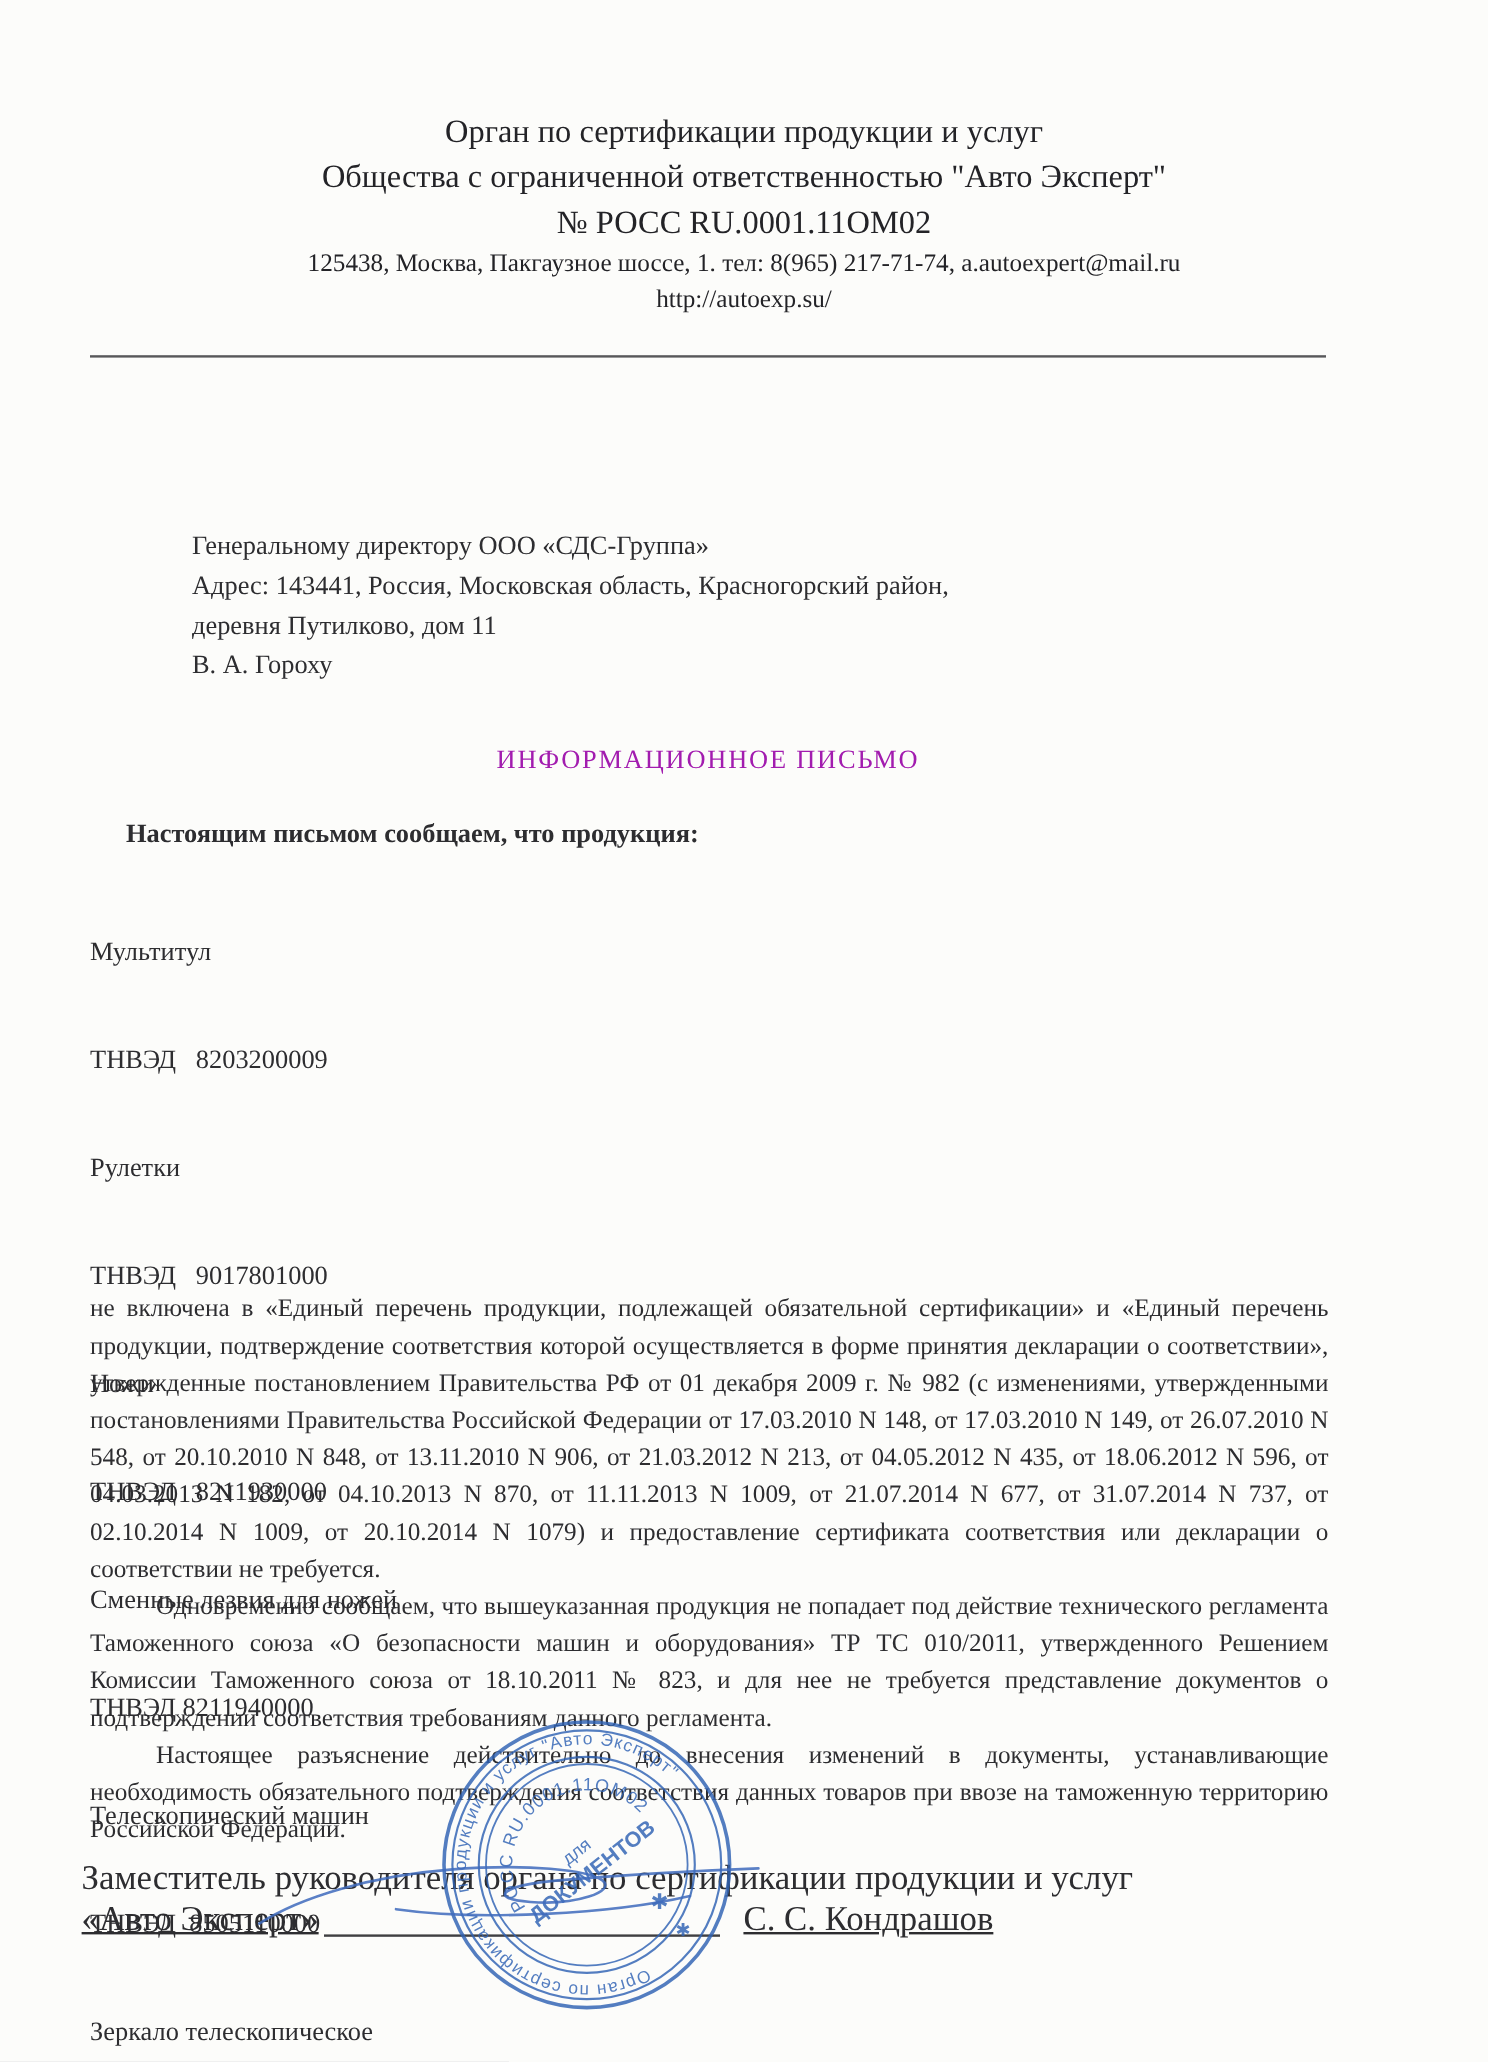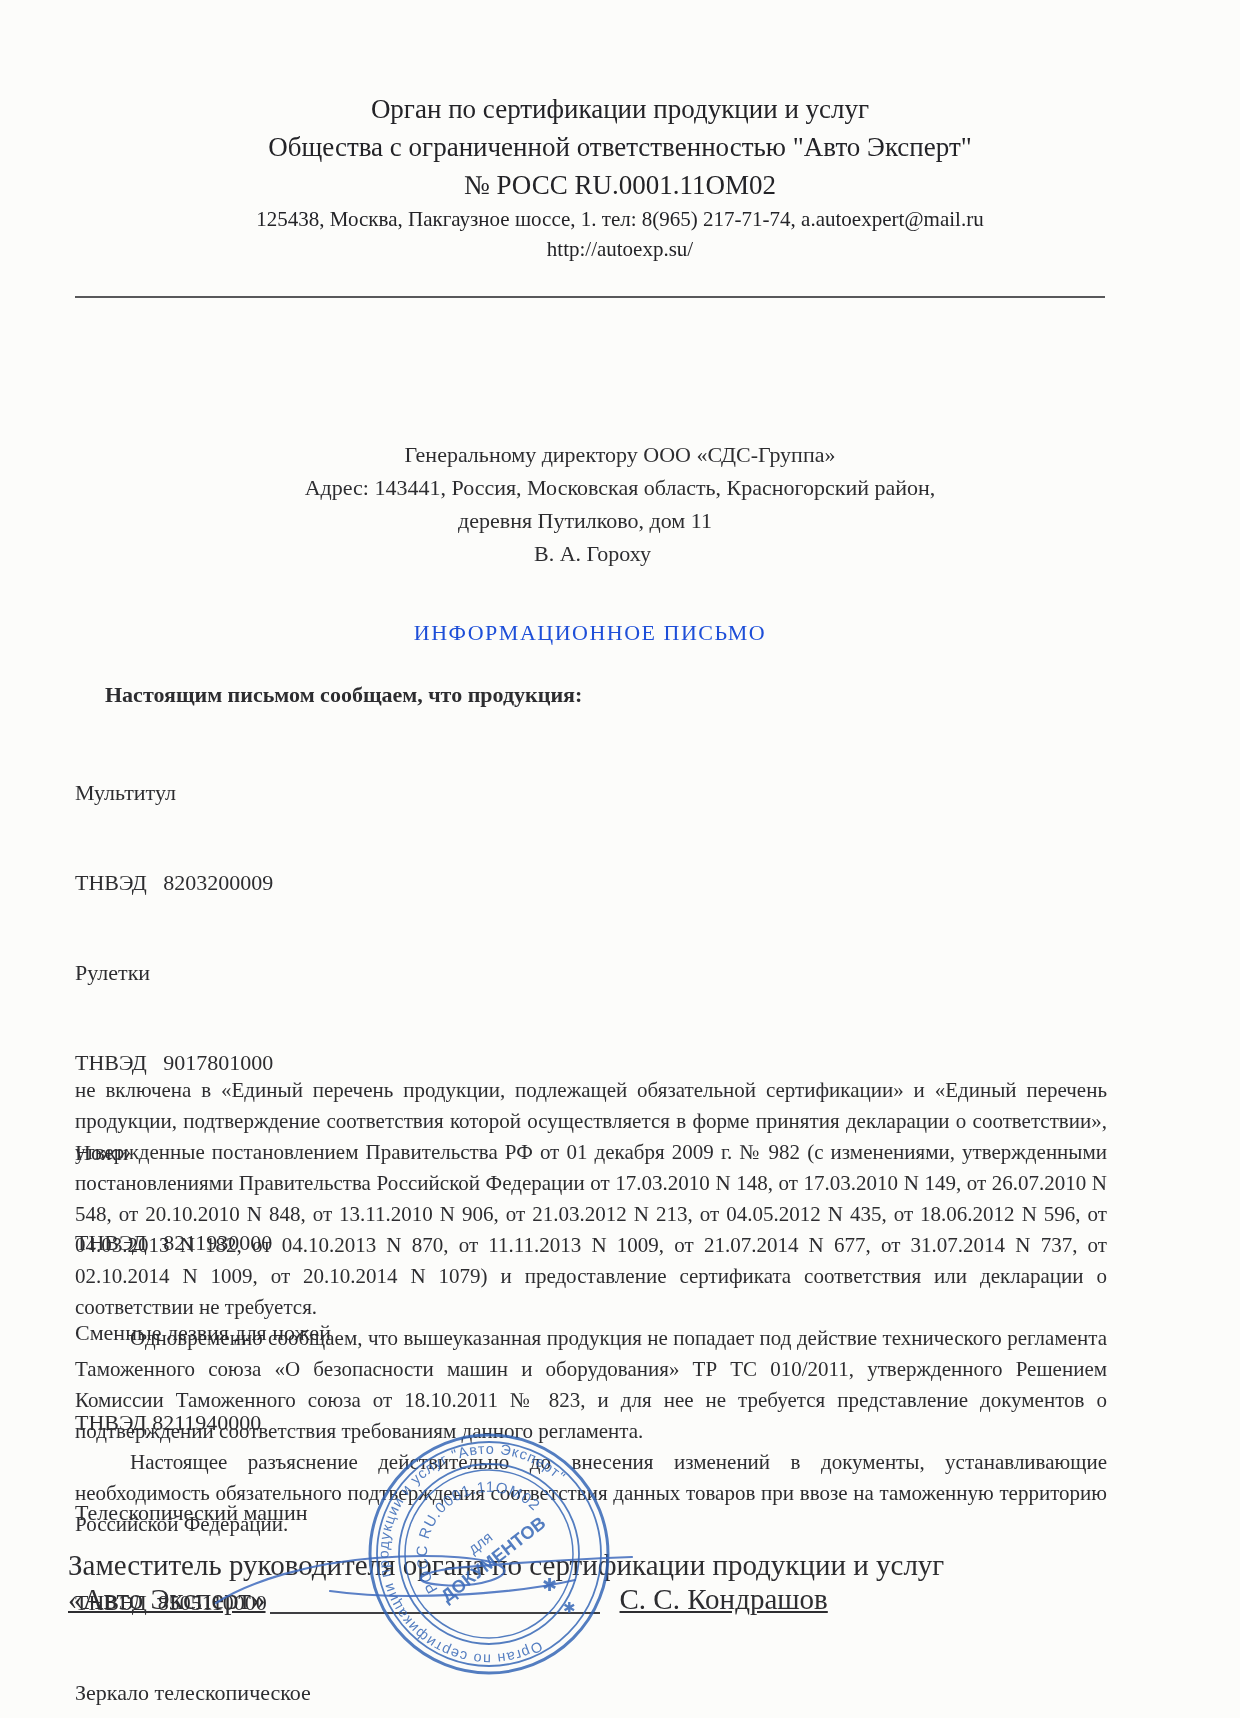--- a/index.html
+++ b/index.html
@@ -11,24 +11,24 @@
     font-family:"Liberation Serif", serif;
     color:#2d2d30;
     overflow:hidden;
   }
   .header{position:absolute;top:90px;left:0;width:100%;text-align:center;color:#232327;}
   .header .big{font-size:27px;line-height:38px;}
   .header .small{font-size:21px;line-height:30px;}
   .rule{position:absolute;top:296px;left:75px;width:1030px;border-top:2px solid #58585a;}
   .ref{position:absolute;top:318px;left:75px;font-size:22px;line-height:34px;}
   .ref .ul{text-decoration:underline;}
-  .addressee{position:absolute;top:438px;left:160px;width:920px;text-align:center;font-size:22px;line-height:33px;}
+  .addressee{position:absolute;top:438px;left:160px;width:920px;text-align:left;font-size:22px;line-height:33px;}
   .addressee .pad70{padding-right:70px;}
   .addressee .pad55{padding-right:55px;}
-  .title{position:absolute;top:620px;left:75px;width:1030px;text-align:center;font-size:22px;letter-spacing:1.5px;color:#1d4ed8;}
+  .title{position:absolute;top:620px;left:75px;width:1030px;text-align:center;font-size:22px;letter-spacing:1.5px;color:#a21caf;}
   .intro{position:absolute;top:682px;left:75px;width:1030px;font-size:22px;text-indent:30px;font-weight:bold;}
   .products{position:absolute;top:718px;left:75px;font-size:22px;line-height:30px;white-space:pre-wrap;}
   .body-text{position:absolute;top:1075px;left:75px;width:1032px;font-size:21px;line-height:31px;text-align:justify;}
   .body-text p{margin:0;}
   .body-text p.ind{text-indent:55px;}
   .signature{position:absolute;top:1548px;left:68px;width:1040px;font-size:29px;line-height:34px;}
   .sig-row{display:flex;align-items:center;text-decoration:underline;}
   .sig-line{flex:0 0 330px;border-bottom:2px solid #3f3f42;height:28px;margin:0 4px;}
   .sig-name{margin-left:16px;white-space:nowrap;}
   .stamp-layer{position:absolute;left:180px;top:1395px;width:600px;height:323px;pointer-events:none;}

